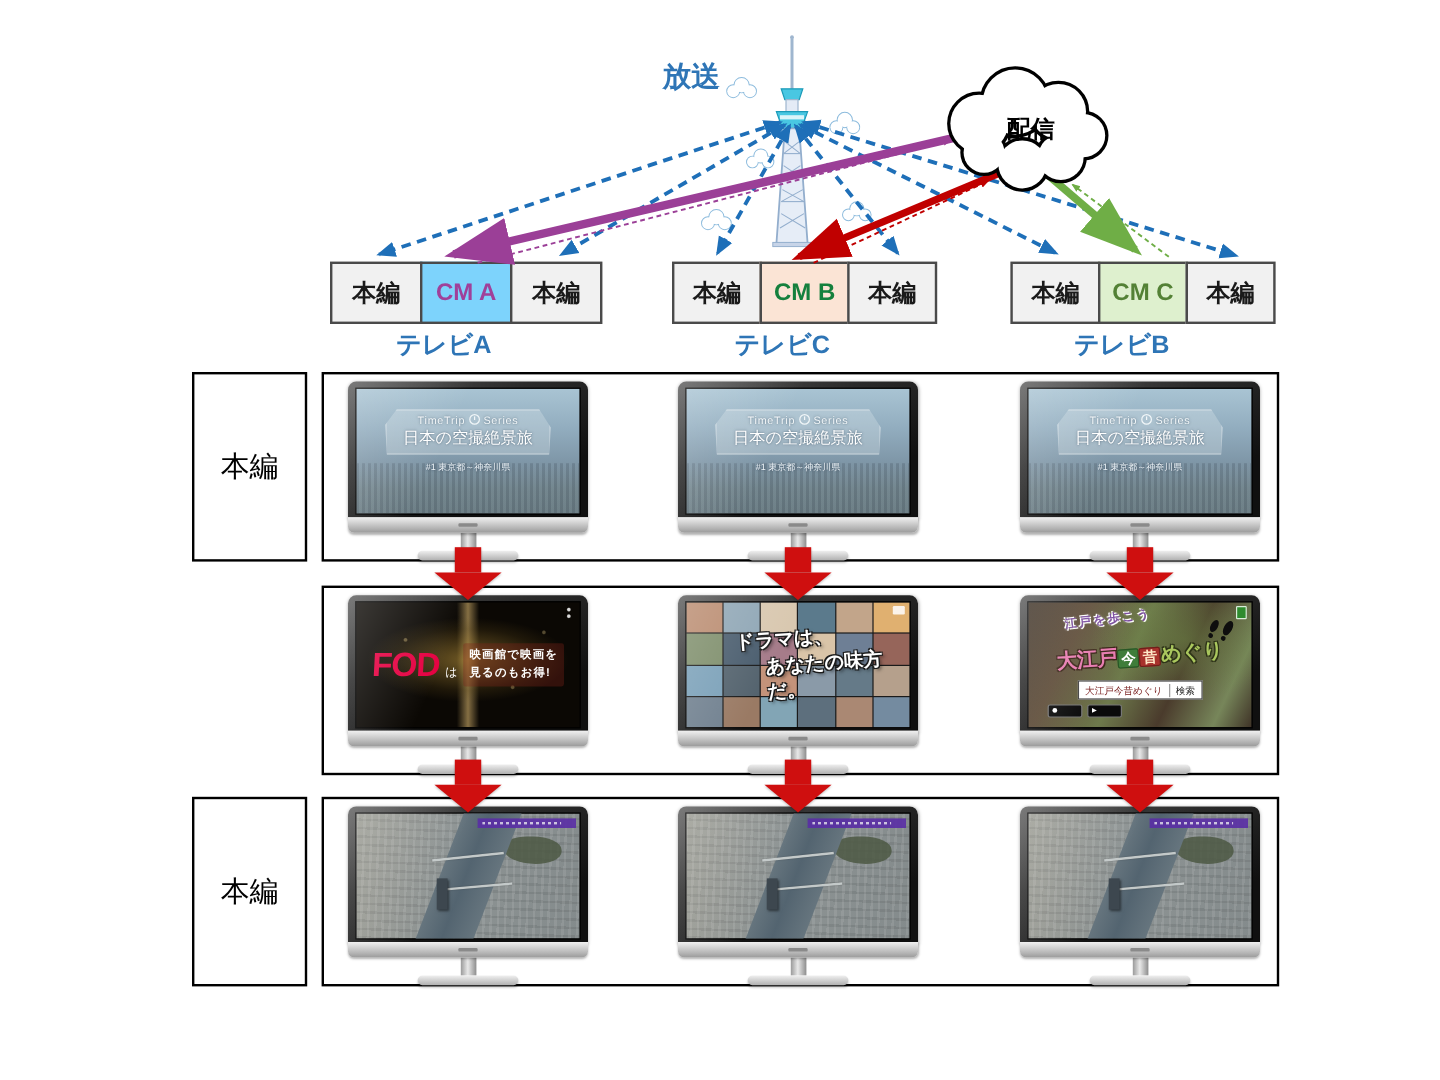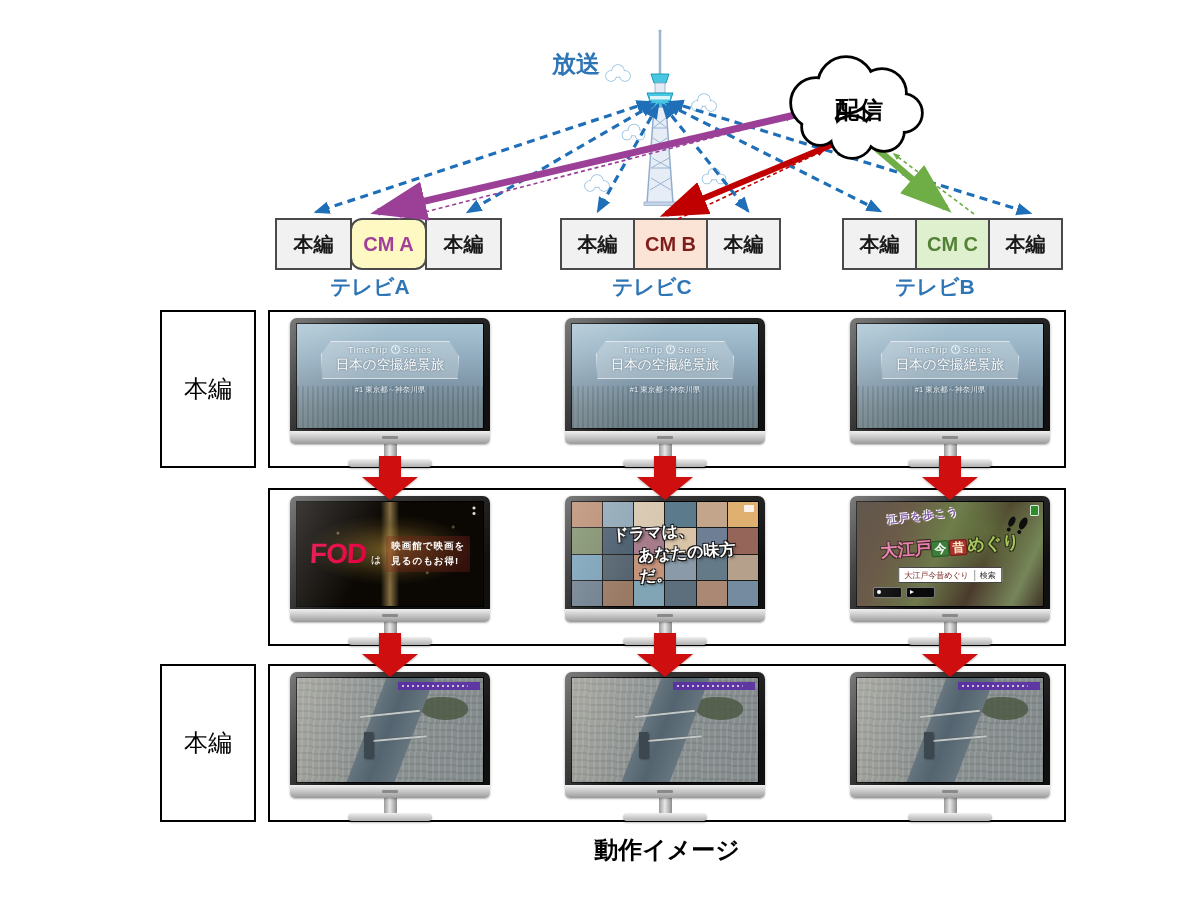--- a/index.html
+++ b/index.html
@@ -2,32 +2,32 @@
 <html><head>
 <meta charset="utf-8">
 <style>
   html,body{margin:0;padding:0;background:#fff;}
   #stage{position:relative;width:1200px;height:900px;background:#fff;overflow:hidden;
          font-family:"Liberation Sans",sans-serif;}
   .abs{position:absolute;}
 
   
   .broadcast-label{left:552px;top:48px;font-size:24px;font-weight:600;color:#2e75b6;z-index:6;}
-  .distribution-label{left:816px;top:94px;width:86px;text-align:center;font-size:24px;font-weight:700;color:#000;z-index:6;}
+  .distribution-label{left:816px;top:94px;width:86px;text-align:center;font-size:20px;font-weight:700;color:#000;z-index:6;}
 
   
   #draw{position:absolute;left:0;top:0;z-index:4;pointer-events:none;}
 
   
   .pbar{position:absolute;top:218px;height:52px;display:flex;z-index:2;}
   .seg{width:77px;border:2px solid #4a4a4a;margin-left:-2px;display:flex;align-items:center;
        justify-content:center;font-size:20px;font-weight:600;color:#1a1a1a;background:#f1f1f1;box-sizing:border-box;}
   .seg:first-child{margin-left:0;}
-  .seg.cma{background:#fef9c3;color:#a0409a;border-radius:12px;}
-  .seg.cmb{background:#fbe4d5;color:#7f1d1d;}
+  .seg.cma{background:#7dd3fc;color:#a0409a;}
+  .seg.cmb{background:#fbe4d5;color:#15803d;}
   .seg.cmc{background:#def0ce;color:#538135;}
   .chlabel{position:absolute;top:273px;width:120px;text-align:left;font-size:21px;font-weight:600;color:#2e75b6;z-index:2;}
 
   
   .row-label-box{position:absolute;left:160px;width:96px;border:2px solid #000;background:#fff;
                  display:flex;align-items:center;justify-content:center;font-size:24px;color:#000;z-index:1;box-sizing:border-box;}
   .row-content-box{position:absolute;left:268px;width:798px;border:2px solid #000;background:#fff;z-index:1;box-sizing:border-box;}
 
   
   .tv{position:absolute;width:200px;z-index:2;}
@@ -513,15 +513,14 @@
     </div>
   <div class="down-arrow" style="left:637px;top:633px;">
       <div class="da-shaft"></div>
       <div class="da-head"></div>
     </div>
   <div class="down-arrow" style="left:922px;top:633px;">
       <div class="da-shaft"></div>
       <div class="da-head"></div>
     </div>
 
-  <div class="abs caption">動作イメージ</div>
 
 </div>
 
 </body></html>

